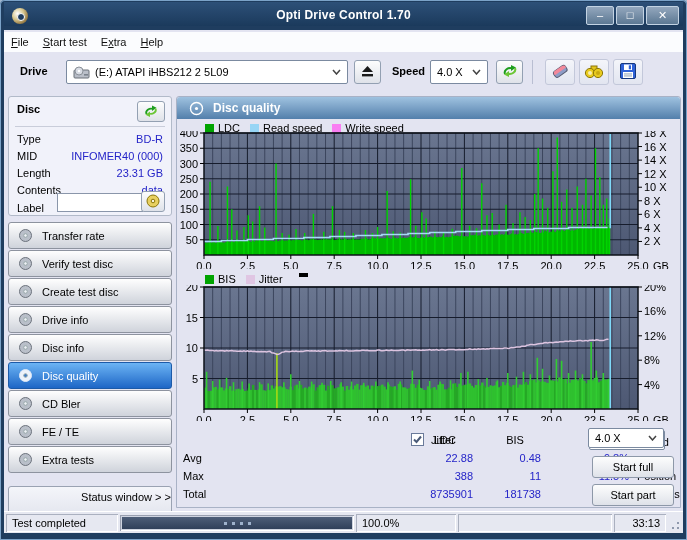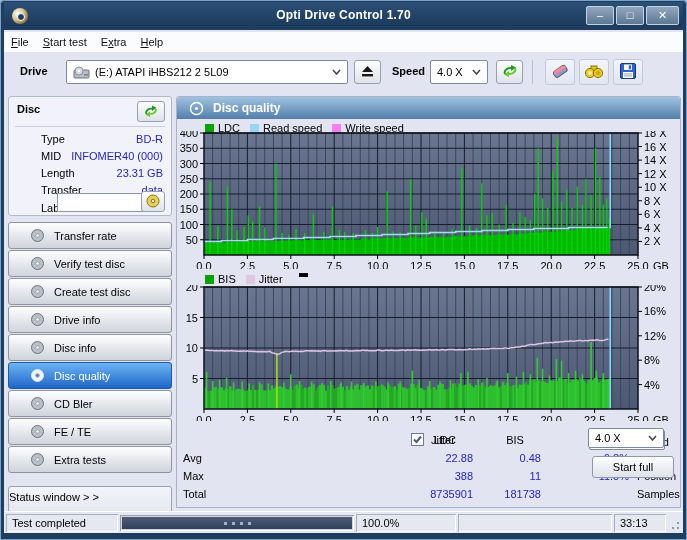--- a/index.html
+++ b/index.html
@@ -26,27 +26,27 @@
   .combo .chev{margin-left:auto;}
   .toolbtn{position:absolute;top:8px;height:24px;background:linear-gradient(#fdfdfd,#dfe2e9);border:1px solid #93a0b2;border-radius:3px;display:flex;align-items:center;justify-content:center;}
   .icobtn{position:absolute;top:7px;width:30px;height:26px;border:1px solid #c3c8da;border-radius:3px;background:linear-gradient(#f4f5fa,#e2e5f0);display:flex;align-items:center;justify-content:center;}
   .vsep{position:absolute;top:8px;width:1px;height:24px;background:#b9bed2;}
   
   #disc-box{position:absolute;left:4px;top:66px;width:164px;height:120px;background:#f1f2fa;border:1px solid #b2bac9;border-radius:3px;}
   #disc-box .hdr{position:absolute;left:8px;top:6px;font-weight:bold;}
   .mini-btn{position:absolute;width:28px;height:21px;background:linear-gradient(#fdfdfd,#dfe2e9);border:1px solid #93a0b2;border-radius:3px;display:flex;align-items:center;justify-content:center;}
   #disc-box .sep{position:absolute;left:6px;right:6px;top:29px;height:1px;background:#c9cdda;}
   .fld{position:absolute;left:8px;right:8px;height:15px;}
-  .fld .k{position:absolute;left:0;margin-left:24px;}
+  .fld .k{position:absolute;left:0;}
   .fld .v{position:absolute;right:0;color:#2424c8;}
   #label-input{position:absolute;left:40px;top:-2px;width:86px;height:19px;border:1px solid #8a96aa;background:#fff;font:inherit;padding:0 3px;}
   #side-buttons{position:absolute;left:4px;top:192px;width:164px;}
-  .side-btn{position:relative;width:164px;height:27px;margin-bottom:1px;background:linear-gradient(#fefefe,#cfd3db);border:1px solid #8d939f;border-radius:3px;display:flex;align-items:center;gap:9px;padding-left:21px;}
+  .side-btn{position:relative;width:164px;height:27px;margin-bottom:1px;background:linear-gradient(#fefefe,#cfd3db);border:1px solid #8d939f;border-radius:3px;display:flex;align-items:center;gap:9px;padding-left:9px;}
   .side-btn.sel{background:linear-gradient(#6cb4f4,#1e66c6);border-color:#1c5aa8;color:#fff;}
-  #status-window-button{position:absolute;left:4px;top:456px;width:164px;height:40px;background:linear-gradient(#f4f5fa,#dde0ea);border:1px solid #9aa2b2;border-radius:3px;text-align:left;line-height:20px;}
+  #status-window-button{position:absolute;left:4px;top:456px;width:164px;height:40px;background:linear-gradient(#f4f5fa,#dde0ea);border:1px solid #9aa2b2;border-radius:3px;text-align:right;line-height:20px;}
   
   #panel{position:absolute;left:172px;top:66px;width:505px;height:412px;border:1px solid #a9b2c6;border-radius:3px 3px 0 0;background:#e3e4f1;}
   #panel-header{position:absolute;left:0;top:0;right:0;height:22px;background:linear-gradient(#9fc2e0,#537fab);border-radius:3px 3px 0 0;color:#fff;font-weight:bold;font-size:12px;line-height:22px;padding-left:36px;}
   .legend{position:absolute;left:28px;display:flex;gap:10px;height:12px;align-items:center;}
   .legend .sw{width:9px;height:9px;display:inline-block;margin-right:4px;}
   .legend .it{display:flex;align-items:center;}
   .stray{width:9px;height:4px;background:#000;margin-left:6px;align-self:flex-start;}
   svg text{font-size:11px;fill:#000;}
   
   .stat-lab{position:absolute;color:#000;}
@@ -167,21 +167,21 @@
       </div>
       <div class="fld" style="top:53px">
         <span class="k">MID</span>
         <span class="v">INFOMER40 (000)</span>
       </div>
       <div class="fld" style="top:70px">
         <span class="k">Length</span>
         <span class="v">23.31 GB</span>
       </div>
       <div class="fld" style="top:87px">
-        <span class="k">Transfer</span>
+        <span class="k">Contents</span>
         <span class="v">data</span>
       </div>
       <div class="fld" style="top:98px;height:22px">
         <span class="k" style="top:7px">Label</span>
         <input id="label-input" value="" style="">
         <div class="mini-btn" style="right:-2px;top:-4px;width:24px">
           <span><svg width="14" height="14">
                 <circle cx="7" cy="7" r="6" fill="#e8d060" stroke="#8c7608"></circle>
                 <circle cx="7" cy="7" r="1.8" fill="#f8f4dc" stroke="#8c7608"></circle>
               </svg></span>
@@ -867,30 +867,31 @@
       </div>
     </div>
 
     <div class="combo" style="position:absolute;left:584px;top:398px;width:76px;height:20px">
       <span>4.0 X</span>
       <svg class="chev" viewBox="0 0 9 6">
           <polyline points="1,1 4.5,5 8,1" fill="none" stroke="#444" stroke-width="1.5"></polyline>
         </svg>
     </div>
     <div class="push-btn" style="left:588px;top:426px">Start full</div>
+    <div class="push-btn" style="left:588px;top:454px">Start part</div>
 
     <div id="statusbar">
       <div class="sb-panel" style="left:2px;width:112px">Test completed</div>
       <div id="progress-track">
         <div id="progress-fill">
             <i></i>
             <i></i>
             <i></i>
             <i></i>
           </div>
       </div>
       <div class="sb-panel" style="left:352px;width:100px">100.0%</div>
       <div class="sb-panel" style="left:454px;width:154px"></div>
-      <div class="sb-panel" style="left:610px;width:52px;text-align:left">33:13</div>
+      <div class="sb-panel" style="left:610px;width:52px;text-align:right">33:13</div>
       <div id="resize-grip"></div>
     </div>
   </div>
 </div>
 
 </body></html>

